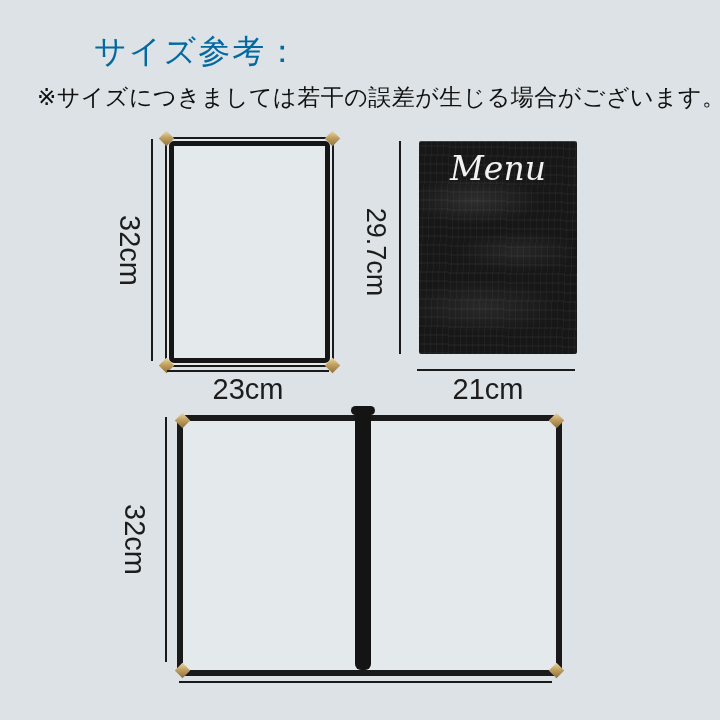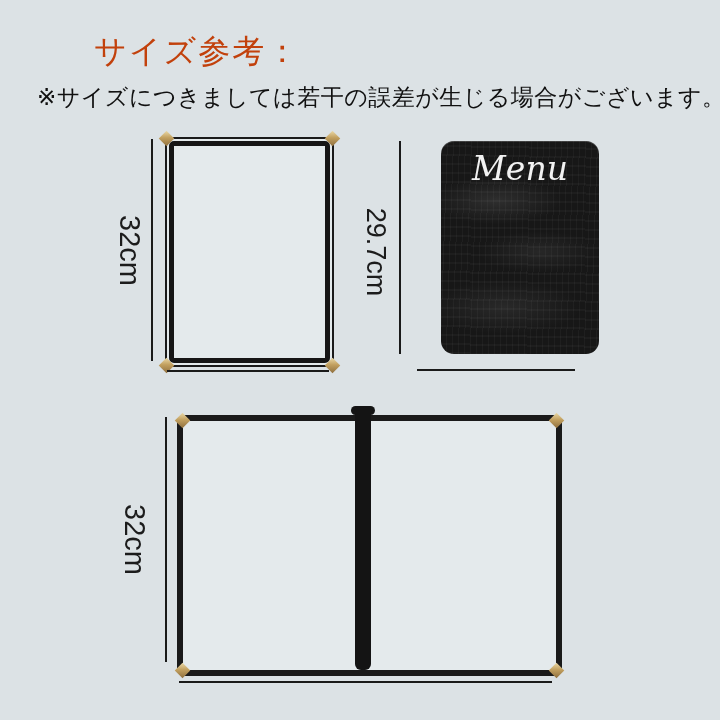--- a/index.html
+++ b/index.html
@@ -8,21 +8,21 @@
     width:720px;height:720px;
     background:#dce2e5;
     overflow:hidden;
     font-family:"Liberation Sans","DejaVu Sans",sans-serif;
     color:#1c1c1c;
   }
   
   .title{
     position:absolute;left:94px;top:30px;
     font-size:32px;font-weight:400;letter-spacing:2px;
-    color:#c2410c;margin:0;
+    color:#0369a1;margin:0;
   }
   .note{
     position:absolute;left:37px;top:82px;
     font-size:23px;letter-spacing:0.5px;
     color:#101010;margin:0;white-space:nowrap;
   }
   
   .dim-line{position:absolute;background:#1a1a1a;}
   .dim-line.v{width:1.5px;}
   .dim-line.h{height:1.5px;}
@@ -53,29 +53,29 @@
     position:absolute;width:11px;height:11px;
     background:linear-gradient(135deg,#ead9a8 0%,#c2a05f 45%,#8f6f3e 100%);
     transform:rotate(45deg);
   }
   .corner.tl{left:-6px;top:-6px;}
   .corner.tr{right:-6px;top:-6px;}
   .corner.bl{left:-6px;bottom:-6px;}
   .corner.br{right:-6px;bottom:-6px;}
   
   .board{
-    position:absolute;left:441px;top:141px;width:158px;height:213px;
+    position:absolute;left:419px;top:141px;width:158px;height:213px;
     background-color:#171717;
     background-image:
       radial-gradient(ellipse 60% 16% at 35% 28%, rgba(255,255,255,0.10), transparent 70%),
       radial-gradient(ellipse 55% 14% at 62% 52%, rgba(255,255,255,0.07), transparent 70%),
       radial-gradient(ellipse 70% 18% at 40% 78%, rgba(255,255,255,0.08), transparent 70%),
       repeating-linear-gradient(92deg, rgba(255,255,255,0.035) 0 1px, transparent 1px 6px),
       repeating-linear-gradient(1deg, rgba(255,255,255,0.03) 0 2px, transparent 2px 9px);
-    border-radius:13px;
+    border-radius:2px;
     box-shadow:inset 0 1px 0 rgba(255,255,255,0.18);
   }
   .board-title{
     position:absolute;top:8px;left:0;right:0;text-align:center;
     font-family:"DejaVu Serif","Liberation Serif",serif;
     font-style:italic;font-size:33px;color:#f2f2f2;
   }
   .board-badge{
     position:absolute;right:12px;bottom:4px;
     font-size:38px;color:#ffffff;letter-spacing:1px;
@@ -92,27 +92,29 @@
   <div class="cover single" style="left:165px;top:137px;width:165px;height:226px;">
     <div class="cover-frame"></div>
     <span class="corner tl"></span>
     <span class="corner tr"></span>
     <span class="corner bl"></span>
     <span class="corner br"></span>
   </div>
   <div class="dim-line v" style="left:151px;top:139px;height:222px;"></div>
   <div class="dim-label rot" style="left:95px;top:233px;width:70px;">32cm</div>
   <div class="dim-line h" style="left:167px;top:370px;width:162px;"></div>
+  <div class="dim-label" style="left:188px;top:372px;width:120px;">23cm</div>
 
   <div class="board">
     <div class="board-title">Menu</div>
   </div>
   <div class="dim-line v" style="left:399px;top:141px;height:213px;"></div>
   <div class="dim-label rot" style="left:326px;top:235px;width:100px;font-size:27px;">29.7cm</div>
   <div class="dim-line h" style="left:417px;top:369px;width:158px;"></div>
+  <div class="dim-label" style="left:428px;top:372px;width:120px;">21cm</div>
 
   <div class="cover double" style="left:177px;top:415px;width:373px;height:249px;">
     <span class="corner tl"></span>
     <span class="corner tr"></span>
     <span class="corner bl"></span>
     <span class="corner br"></span>
   </div>
   <div class="spine"></div>
   <div class="dim-line v" style="left:165px;top:417px;height:245px;"></div>
   <div class="dim-label rot" style="left:100px;top:522px;width:70px;">32cm</div>

